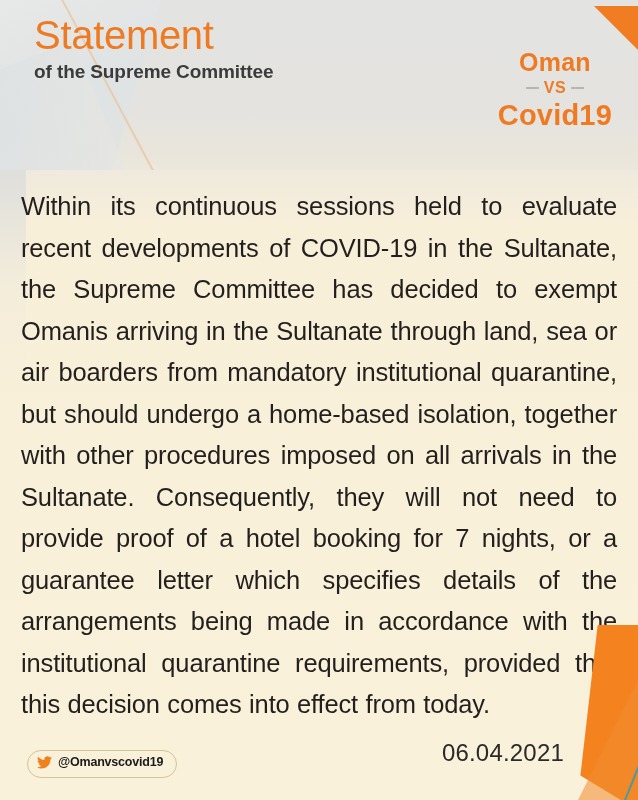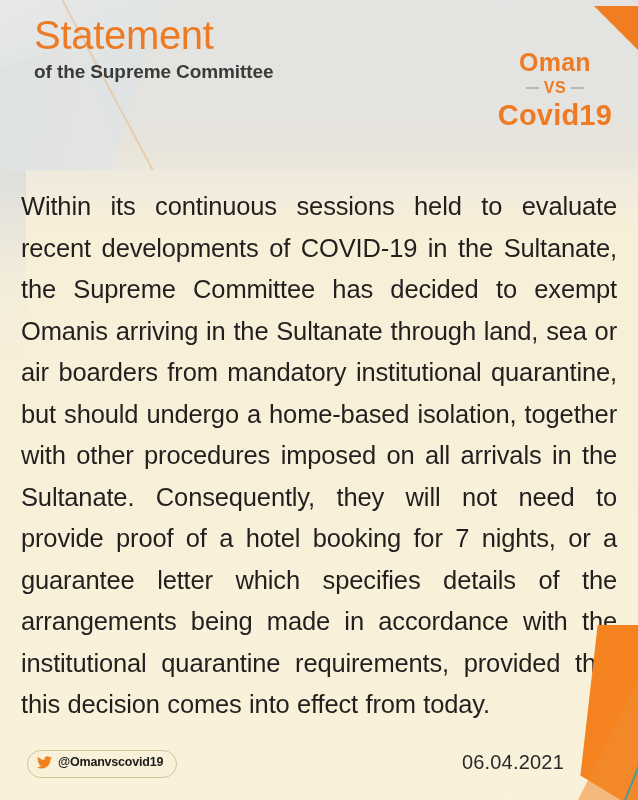--- a/index.html
+++ b/index.html
@@ -175,22 +175,22 @@
   .twitter-bird { display: block; }
   .badge-handle {
     font-size: 12.5px;
     font-weight: bold;
     color: #1b1b1b;
     letter-spacing: -0.2px;
     white-space: nowrap;
   }
   .date-label {
     position: absolute;
-    right: 74px; bottom: 26px;
-    font-size: 20px;
+    right: 74px; bottom: 33px;
+    font-size: 24px;
     color: #2a2a2a;
     letter-spacing: 0.2px;
   }
 </style>
 </head>
 <body>
 
 <div class="poster">
 
   <div class="header-band">

